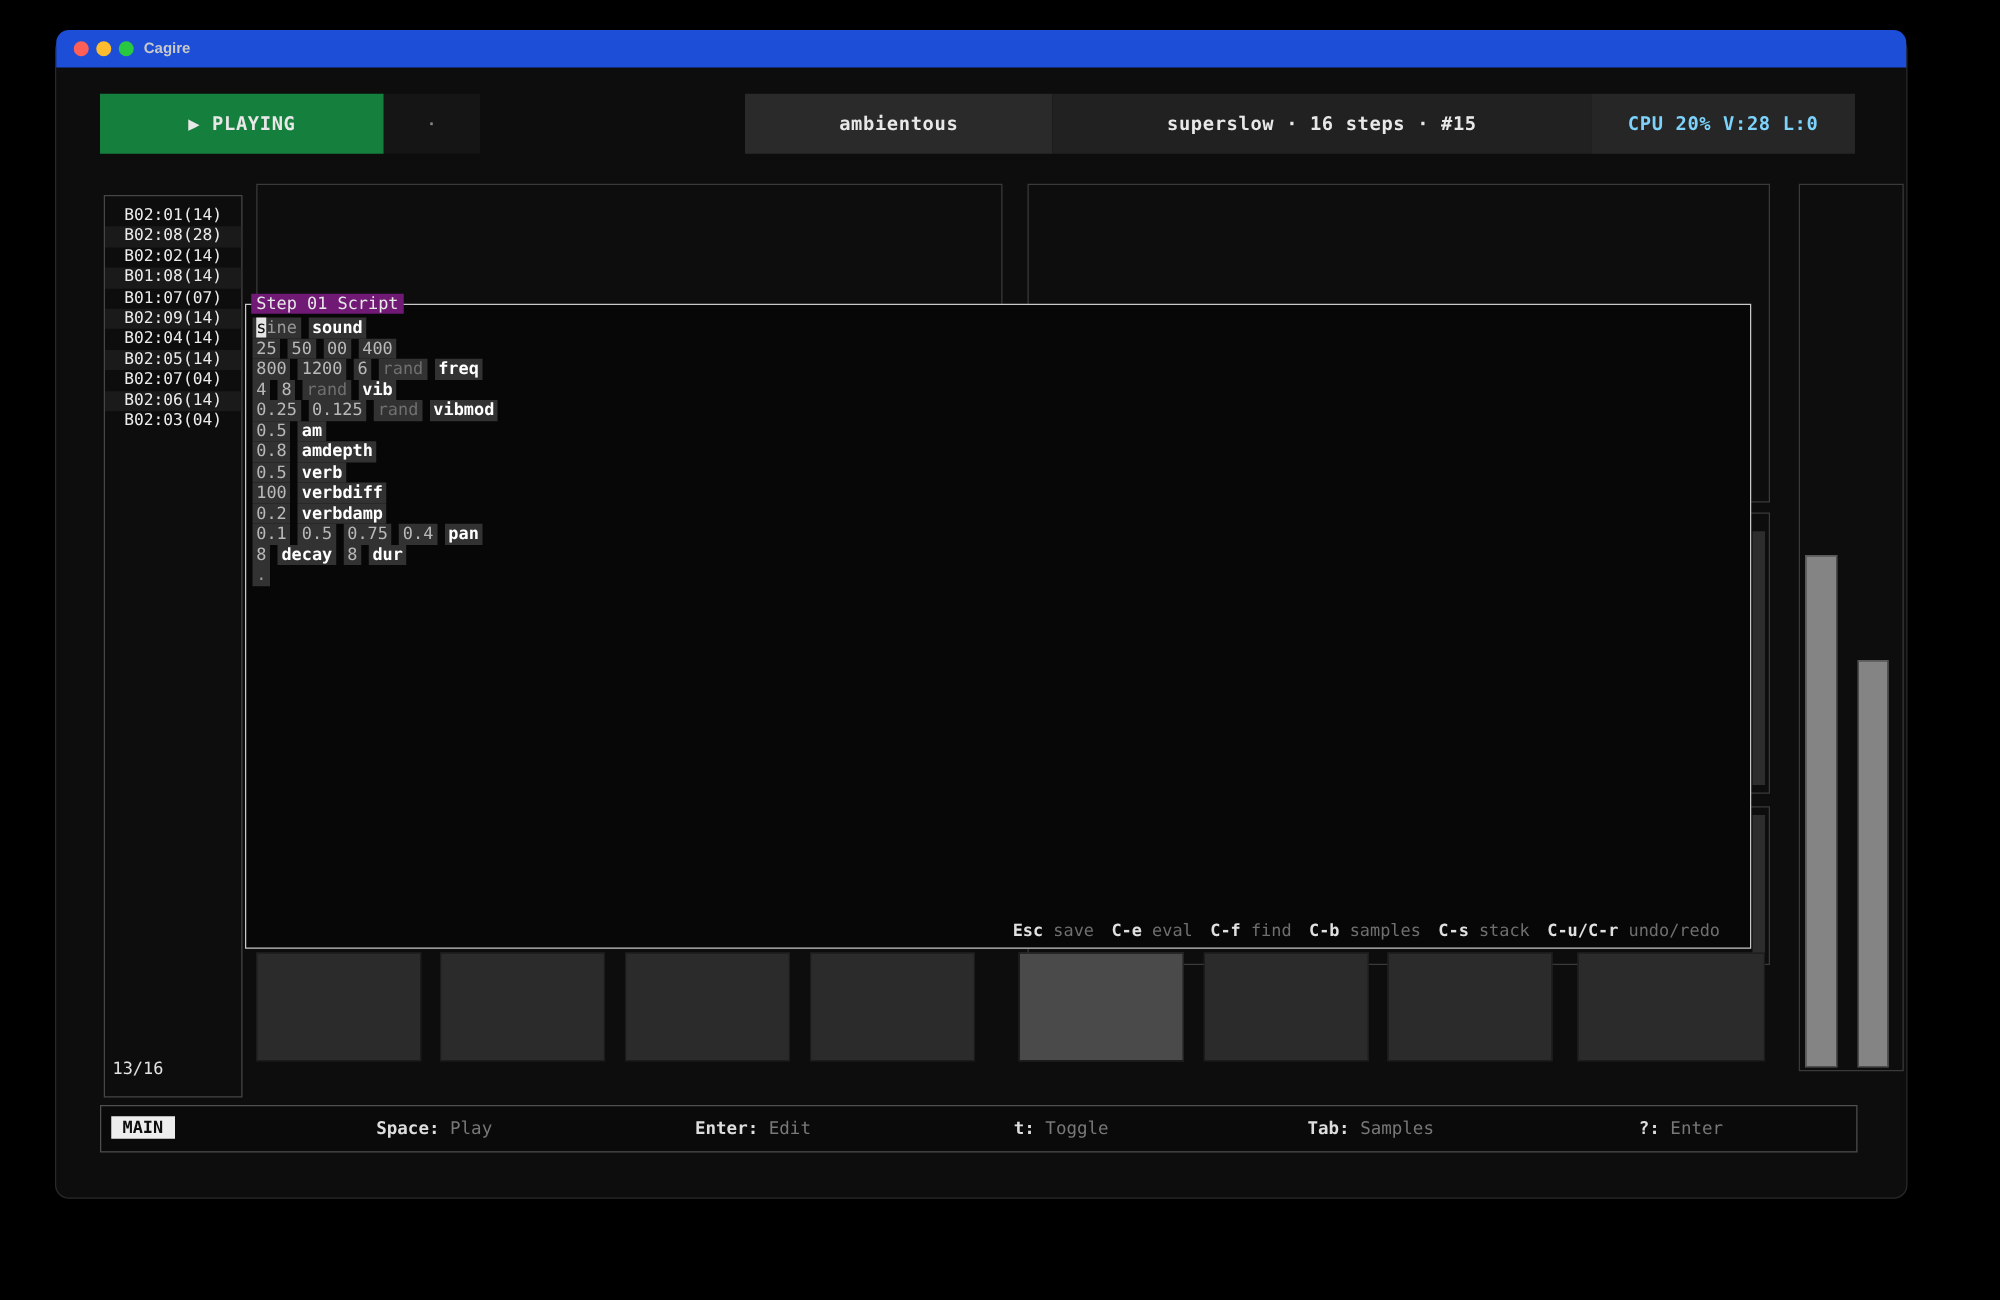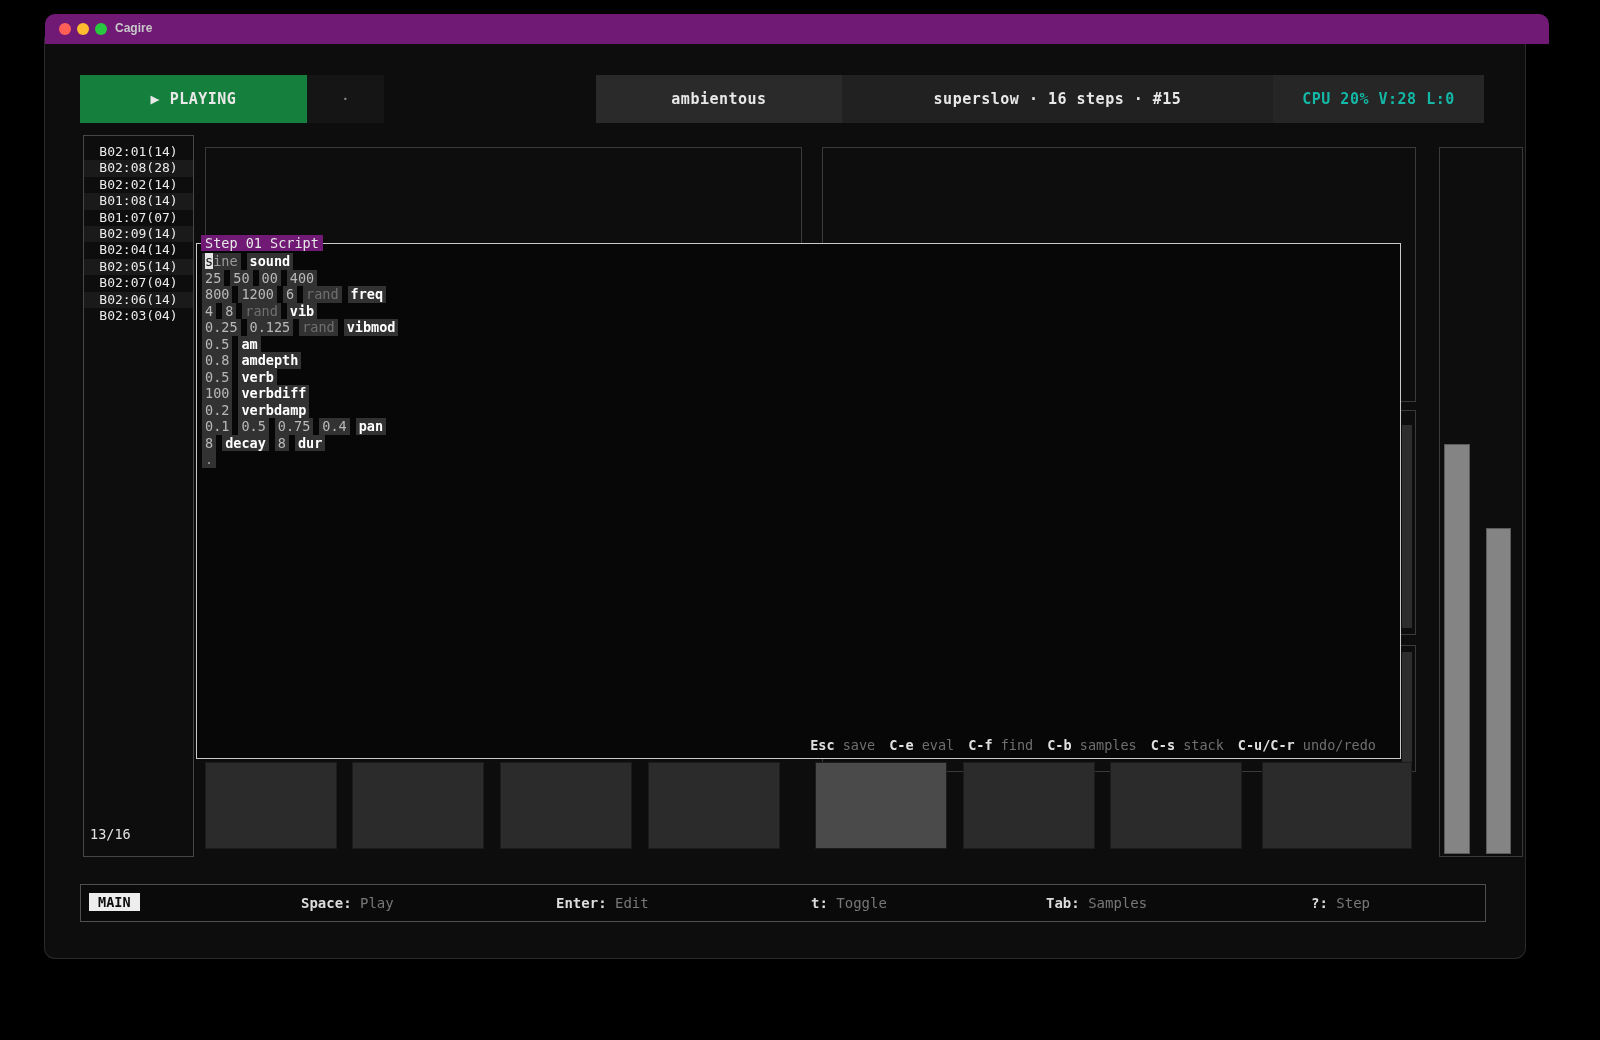--- a/index.html
+++ b/index.html
@@ -2,35 +2,35 @@
 <html><head>
 <meta charset="utf-8">
 <style>
   html,body{margin:0;padding:0;background:#000;}
   #page{position:relative;width:1600px;height:1040px;background:#000;overflow:hidden;
         font-family:"DejaVu Sans Mono", monospace;}
   
   #window{position:absolute;left:45px;top:30px;width:1480px;height:928px;
           background:#0d0d0d;border-radius:10px;
           box-shadow:0 0 0 1px #2a2a2a,0 24px 60px rgba(0,0,0,.65);}
-  #titlebar{position:absolute;left:45px;top:14px;width:1480px;height:30px;
-            background:#701a75;border-radius:10px 10px 0 0;padding-left:24px;}
+  #titlebar{position:absolute;left:45px;top:24px;width:1480px;height:30px;
+            background:#1d4ed8;border-radius:10px 10px 0 0;}
   .tl{position:absolute;top:9px;width:12px;height:12px;border-radius:50%;}
   #titlebar .t-close{left:14px;}
   #titlebar .t-min{left:32px;}
   #titlebar .t-zoom{left:50px;}
   #win-title{position:absolute;left:70px;top:7px;font-family:"Liberation Sans",sans-serif;
              font-size:12px;font-weight:bold;color:#c9c9c9;}
   
   .seg{position:absolute;top:75px;height:48px;line-height:48px;text-align:center;
        font-size:15px;font-weight:bold;color:#e8e8e8;letter-spacing:.5px;}
   
   .panel{position:absolute;border:1px solid #3a3a3a;background:transparent;}
   
-  #sample-list{position:absolute;left:83px;top:135px;width:109px;height:720px;
+  #sample-list{position:absolute;left:83px;top:156px;width:109px;height:720px;
                border:1px solid #464646;}
   .sample-item{height:16.4px;line-height:16.4px;font-size:13px;color:#ececec;
                text-align:center;margin-top:0;}
   .sample-item.alt{background:#1a1a1a;}
   #sample-pos{position:absolute;left:6px;bottom:14px;font-size:13.5px;color:#e2e2e2;}
   
   .meter-bar{position:absolute;background:#848484;outline:1px solid #5a5a5a;}
   .strip-bar{position:absolute;background:#2d2d2d;}
   
   #editor{position:absolute;left:196px;top:243px;width:1203px;height:514px;
@@ -82,21 +82,21 @@
   </div>
   <div class="seg" style="left:307px;width:77px;background:#151515;color:#8a8a8a;font-size:12px;">
     <span>·</span>
   </div>
   <div class="seg" style="left:596px;width:246px;background:#2a2a2a;">
     <span>ambientous</span>
   </div>
   <div class="seg" style="left:842px;width:431px;background:#212121;">
     <span>superslow · 16 steps · #15</span>
   </div>
-  <div class="seg" style="left:1273px;width:211px;background:#262626;color:#14b8a6;">
+  <div class="seg" style="left:1273px;width:211px;background:#262626;color:#7dd3fc;">
     <span>CPU 20%  V:28  L:0</span>
   </div>
 
   <div id="sample-list">
     <div id="sample-items" style="padding-top:8px;">
         <div class="sample-item">B02:01(14)</div>
         <div class="sample-item alt">B02:08(28)</div>
         <div class="sample-item">B02:02(14)</div>
         <div class="sample-item alt">B01:08(14)</div>
         <div class="sample-item">B01:07(07)</div>
@@ -152,17 +152,17 @@
     <div id="editor-footer"><span class="fkey">Esc </span><span class="flab">save</span><span class="fkey">C-e </span><span class="flab">eval</span><span class="fkey">C-f </span><span class="flab">find</span><span class="fkey">C-b </span><span class="flab">samples</span><span class="fkey">C-s </span><span class="flab">stack</span><span class="fkey">C-u/C-r </span><span class="flab">undo/redo</span></div>
   </div>
 
   <div id="statusbar">
     <span id="mode-badge">MAIN</span>
     <div id="hints">
         <div class="hint" style="left: 220px;"><span class="hkey">Space: </span><span class="hlab">Play</span></div>
         <div class="hint" style="left: 475px;"><span class="hkey">Enter: </span><span class="hlab">Edit</span></div>
         <div class="hint" style="left: 730px;"><span class="hkey">t: </span><span class="hlab">Toggle</span></div>
         <div class="hint" style="left: 965px;"><span class="hkey">Tab: </span><span class="hlab">Samples</span></div>
-        <div class="hint" style="left: 1230px;"><span class="hkey">?: </span><span class="hlab">Step</span></div>
+        <div class="hint" style="left: 1230px;"><span class="hkey">?: </span><span class="hlab">Enter</span></div>
       </div>
   </div>
 
 </div>
 
 </body></html>

